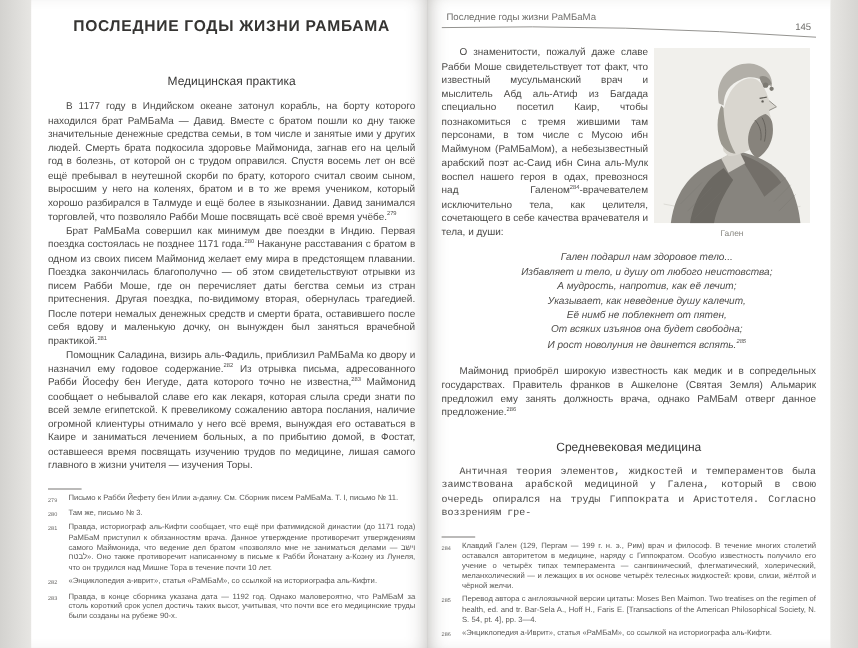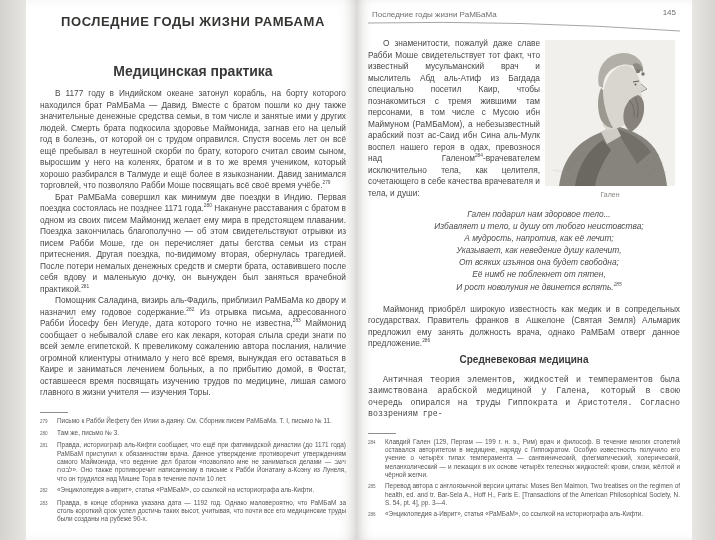--- a/index.html
+++ b/index.html
@@ -41,22 +41,22 @@
   .lp-title {
     text-align: center;
     font-weight: bold;
     font-size: 13px;
     letter-spacing: 0.6px;
     color: #353432;
     margin-top: 2px;
   }
   .lp-heading {
     text-align: center;
-    font-weight: bold;
-    font-size: 14px;
+    font-weight: normal;
+    font-size: 10px;
     color: #3a3938;
     margin-top: 34px;
   }
   .body-text { font-size: 8.3px; line-height: 11.5px; text-align: justify; color: #4a4947; }
   .lp-paragraphs { margin-top: 9px; }
   .body-text p { margin: 0; text-indent: 15px; }
   .fn-rule {
     width: 28px; height: 0;
     border-top: 1px solid #8f8e8b;
     margin: 13px 0 4px 0;
@@ -67,21 +67,21 @@
   .fn-text { flex: 1; }
 
   
   .rp-inner { padding: 0 12px 0 12px; }
   .rp-header { position: relative; height: 36px; }
   .rp-header-title {
     position: absolute; left: 4px; top: 10px;
     font-size: 8px; color: #6f6e6b;
   }
   .rp-page-num {
-    position: absolute; right: 4px; top: 8px;
+    position: absolute; right: 4px; top: 18px;
     font-size: 8px; color: #6f6e6b; text-align: right;
   }
   .rp-header-rule { position: absolute; left: 0; top: 20px; width: 312px; height: 14px; }
   .rp-top { display: flex; margin-top: 2px; }
   .rp-col { width: 172px; flex: none; }
   .rp-col p { margin: 0; text-indent: 15px; }
   .rp-portrait { flex: 1; text-align: center; padding-top: 2px; }
   .rp-portrait-frame { display: inline-block; }
   .portrait-caption { font-size: 7px; color: #86857f; margin-top: 1px; }
   .poem {
@@ -89,24 +89,24 @@
     font-style: italic;
     font-size: 8.4px;
     line-height: 12.1px;
     color: #4d4c4a;
     text-align: center;
   }
   .after-poem { margin-top: 11px; }
   .after-poem p { margin: 0; text-indent: 15px; }
   .rp-heading {
     text-align: center;
-    font-weight: bold;
+    font-weight: normal;
     font-size: 10px;
     color: #3a3938;
-    margin-top: 4px;
+    margin-top: 18px;
   }
   .rp-para { margin-top: 9px; font-family: Liberation Mono, monospace; }
   .rp-para p { margin: 0; text-indent: 15px; }
 </style>
 </head>
 <body>
 
 <div class="spread">
   <div class="scan-edge-left"></div>
   <div class="scan-edge-right"></div>
@@ -205,22 +205,22 @@
           </span>
           <div class="portrait-caption">Гален</div>
         </div>
       </div>
 
       <div class="poem">
           <div class="poem-line">Гален подарил нам здоровое тело...</div>
           <div class="poem-line">Избавляет и тело, и душу от любого неистовства;</div>
           <div class="poem-line">А мудрость, напротив, как её лечит;</div>
           <div class="poem-line">Указывает, как неведение душу калечит,</div>
+          <div class="poem-line">Её нимб не поблекнет от пятен,</div>
           <div class="poem-line">От всяких изъянов она будет свободна;</div>
-          <div class="poem-line">Её нимб не поблекнет от пятен,</div>
           <div class="poem-line">И рост новолуния не двинется вспять.<sup>285</sup></div>
         </div>
 
       <div class="after-poem body-text">
         <p>Маймонид приобрёл широкую известность как медик и в сопредельных государствах. Правитель франков в Ашкелоне (Святая Земля) Альмарик предложил ему занять должность врача, однако РаМБаМ отверг данное предложение.<sup>286</sup></p>
       </div>
 
       <div class="rp-heading">Средневековая медицина</div>
 
       <div class="rp-para body-text">

